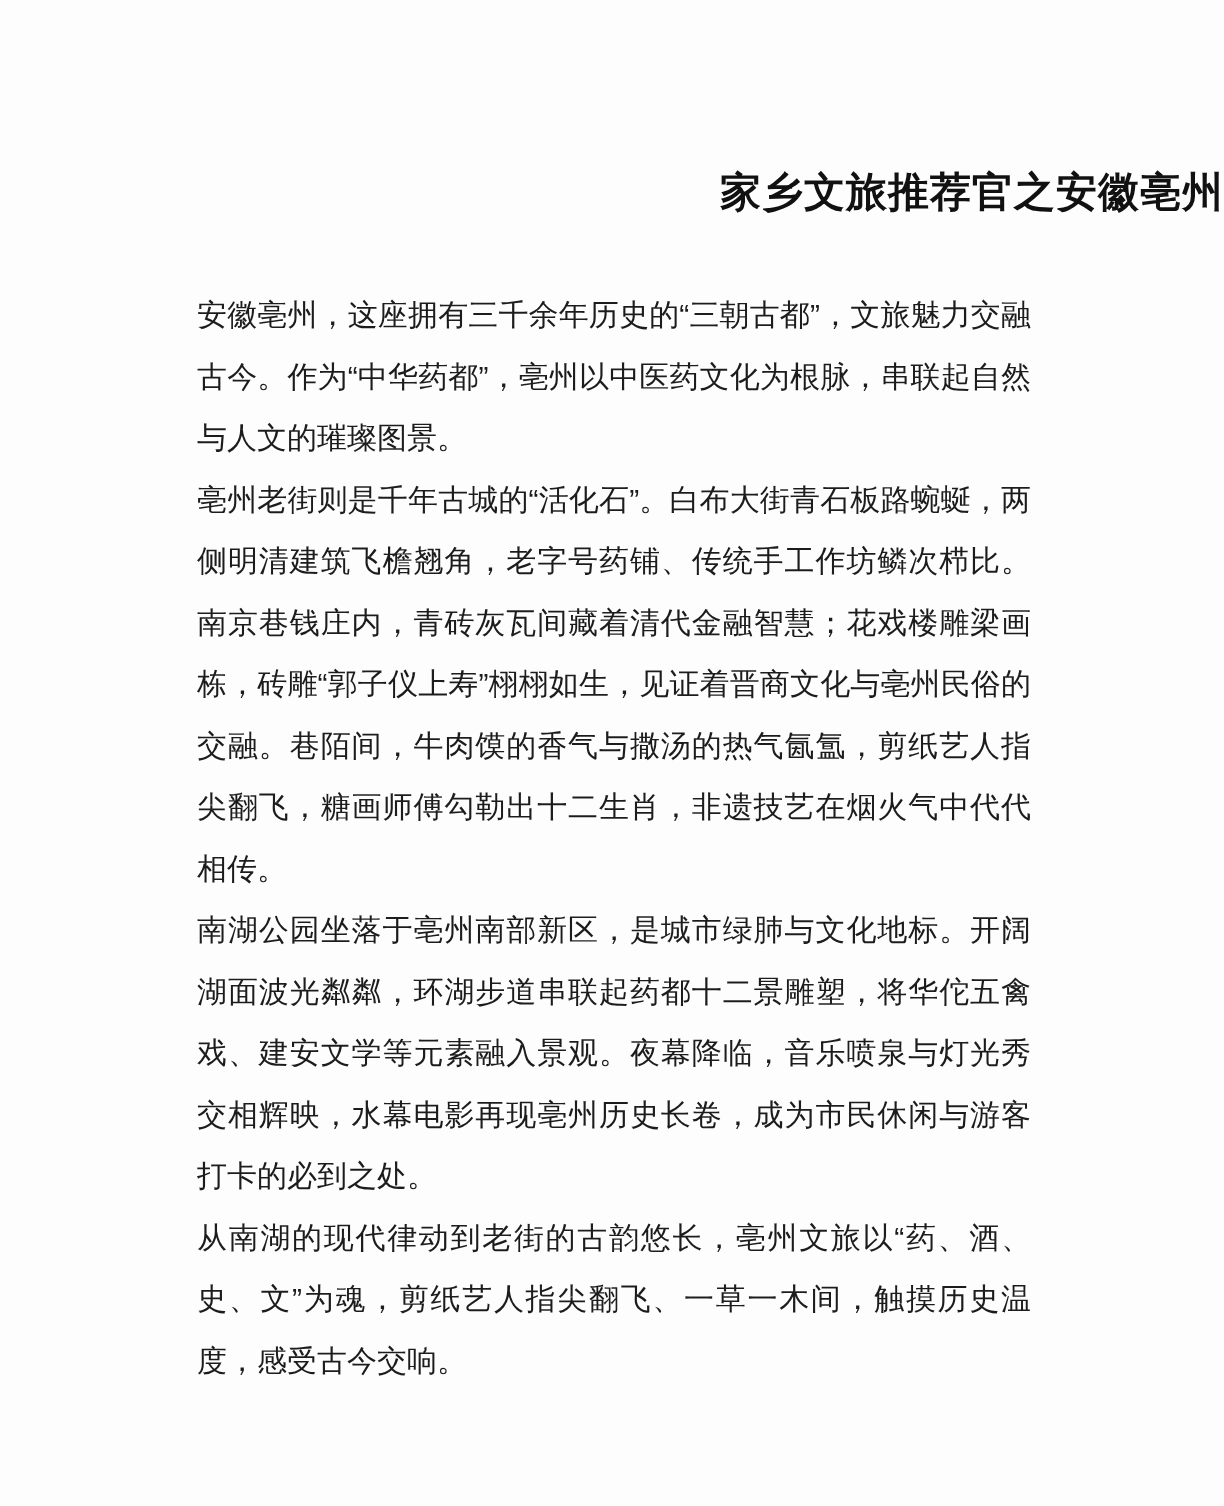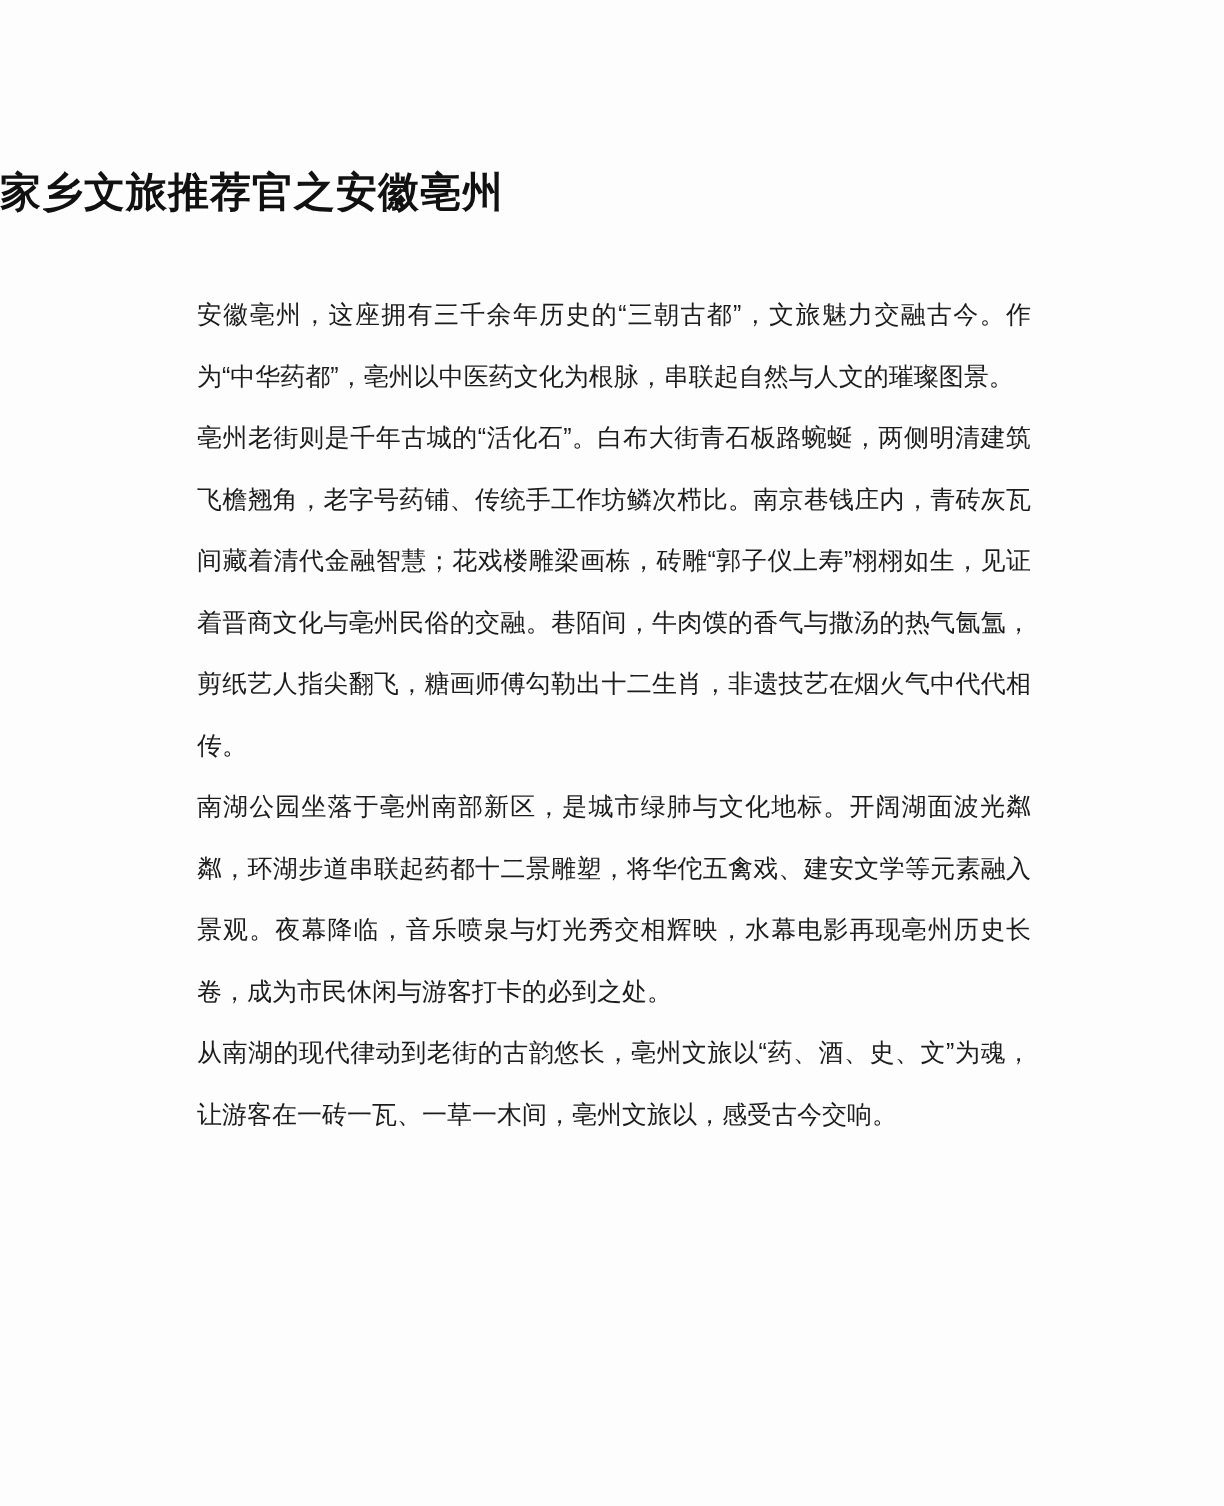--- a/index.html
+++ b/index.html
@@ -19,33 +19,33 @@
     height: 1506px;
     background: #fdfdfd;
     overflow: hidden;
   }
   .doc-title {
     position: absolute;
     top: 170px;
     left: 0;
     width: 100%;
     margin: 0;
-    text-align: left;
+    text-align: right;
     font-size: 41px;
     line-height: 1.1;
     font-weight: 700;
     letter-spacing: 1px;
     color: #111111;
   }
   .doc-body {
     position: absolute;
     top: 284px;
     left: 197px;
     width: 834px;
-    font-size: 25px;
+    font-size: 30px;
     line-height: 61.5px;
     color: #1c1c1c;
     text-align: justify;
     text-justify: inter-ideograph;
   }
   .doc-body p {
     margin: 0;
     padding: 0;
   }
 </style>
@@ -53,16 +53,16 @@
 <body>
 
 <div class="page">
 
   <h1 class="doc-title">家乡文旅推荐官之安徽亳州</h1>
 
   <div class="doc-body">
     <p>安徽亳州，这座拥有三千余年历史的“三朝古都”，文旅魅力交融古今。作为“中华药都”，亳州以中医药文化为根脉，串联起自然与人文的璀璨图景。</p>
     <p>亳州老街则是千年古城的“活化石”。白布大街青石板路蜿蜒，两侧明清建筑飞檐翘角，老字号药铺、传统手工作坊鳞次栉比。南京巷钱庄内，青砖灰瓦间藏着清代金融智慧；花戏楼雕梁画栋，砖雕“郭子仪上寿”栩栩如生，见证着晋商文化与亳州民俗的交融。巷陌间，牛肉馍的香气与撒汤的热气氤氲，剪纸艺人指尖翻飞，糖画师傅勾勒出十二生肖，非遗技艺在烟火气中代代相传。</p>
     <p>南湖公园坐落于亳州南部新区，是城市绿肺与文化地标。开阔湖面波光粼粼，环湖步道串联起药都十二景雕塑，将华佗五禽戏、建安文学等元素融入景观。夜幕降临，音乐喷泉与灯光秀交相辉映，水幕电影再现亳州历史长卷，成为市民休闲与游客打卡的必到之处。</p>
-    <p>从南湖的现代律动到老街的古韵悠长，亳州文旅以“药、酒、史、文”为魂，让游客在一砖一瓦、一草一木间，亳州文旅以，感受古今交响。</p>
+    <p>从南湖的现代律动到老街的古韵悠长，亳州文旅以“药、酒、史、文”为魂，剪纸艺人指尖翻飞、一草一木间，触摸历史温度，感受古今交响。</p>
   </div>
 
 </div>
 
 </body></html>

